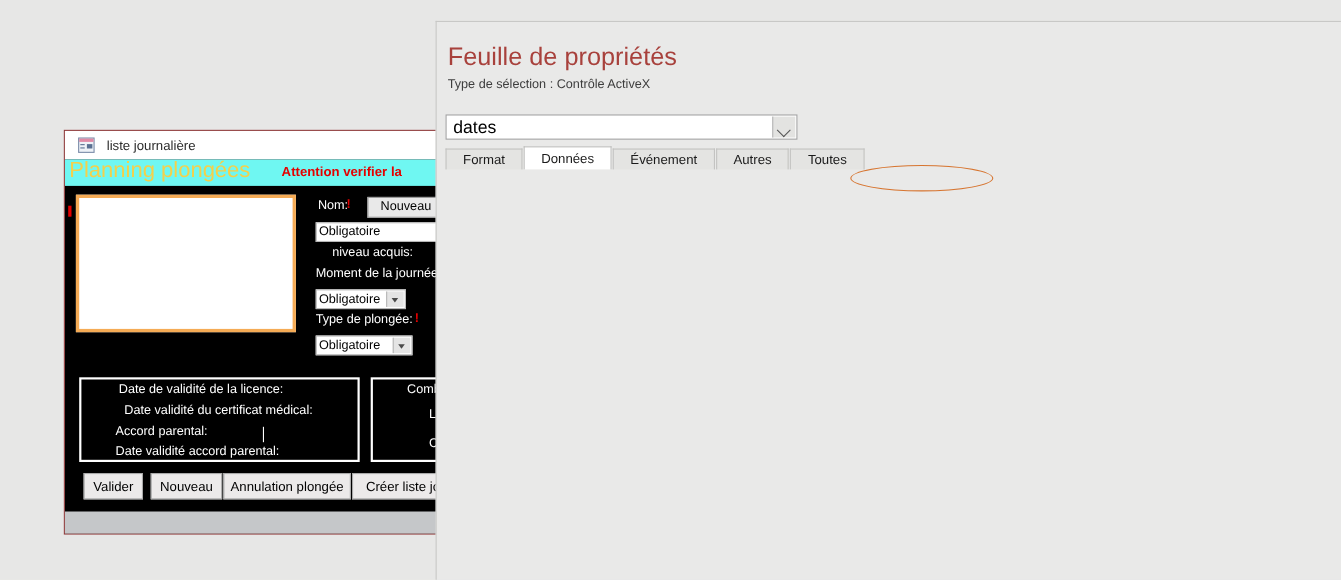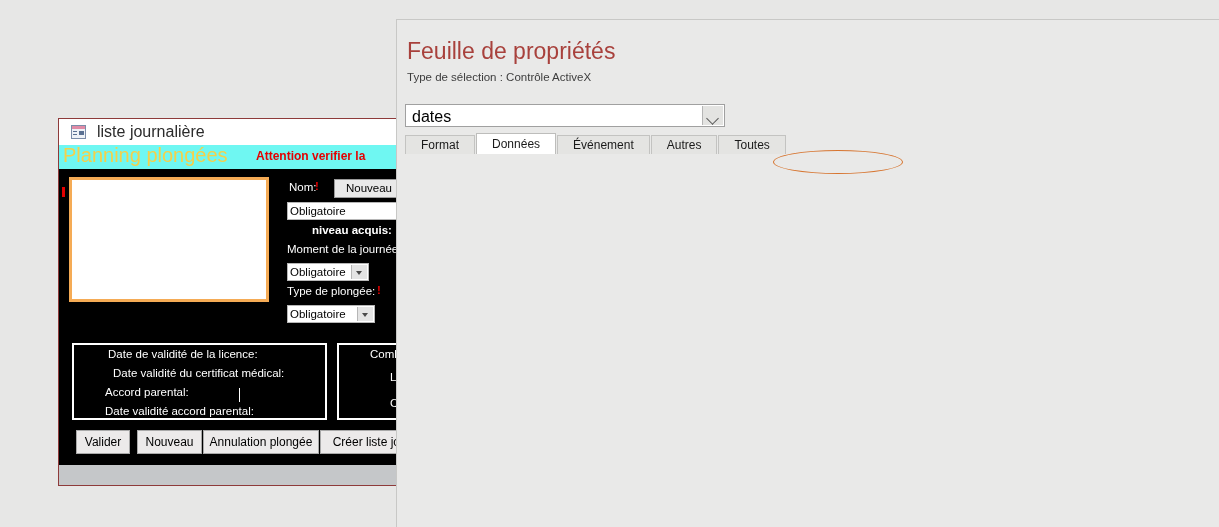--- a/index.html
+++ b/index.html
@@ -44,21 +44,21 @@
     position:absolute;left:1px;right:1px;top:1px;height:3px;
     background:#e08aa6;
   }
   .doc-icon .l1,.doc-icon .l2,.doc-icon .l3{
     position:absolute;background:#5a7092;height:1px;
   }
   .doc-icon .l1{left:2px;width:4px;top:6px;}
   .doc-icon .l2{left:2px;width:4px;top:9px;}
   .doc-icon .l3{left:8px;width:5px;top:6px;height:4px;}
   #form-title-text{
-    font-size:16px;color:#2b2b2b;
+    font-size:12px;color:#2b2b2b;
   }
 
   #form-body{
     position:absolute;
     left:0;top:26px;right:0;bottom:0;
     background:#000;
   }
 
   
   #form-banner{
@@ -359,21 +359,21 @@
 
     <div id="picture-box"></div>
     <div id="left-required-mark"></div>
 
     <span class="lbl" style="left:230px;top:36px;">Nom:</span>
     <span class="lbl req" style="left:256px;top:35px;">!</span>
     <div class="btnbox" style="left:275px;top:34px;width:70px;">Nouveau</div>
 
     <div class="txtbox" style="left:228px;top:57px;width:118px;">Obligatoire</div>
 
-    <span class="lbl" style="left:253px;top:79px;font-weight:bold;">niveau acquis:</span>
+    <span class="lbl" style="left:243px;top:79px;">niveau acquis:</span>
 
     <span class="lbl" style="left:228px;top:98px;">Moment de la journée</span>
 
     <div class="txtbox combo" style="left:228px;top:118px;width:82px;">
       <span>Obligatoire</span>
       <span class="arrow"></span>
     </div>
 
     <span class="lbl" style="left:228px;top:140px;">Type de plongée:</span>
     <span class="lbl req" style="left:318px;top:139px;">!</span>

